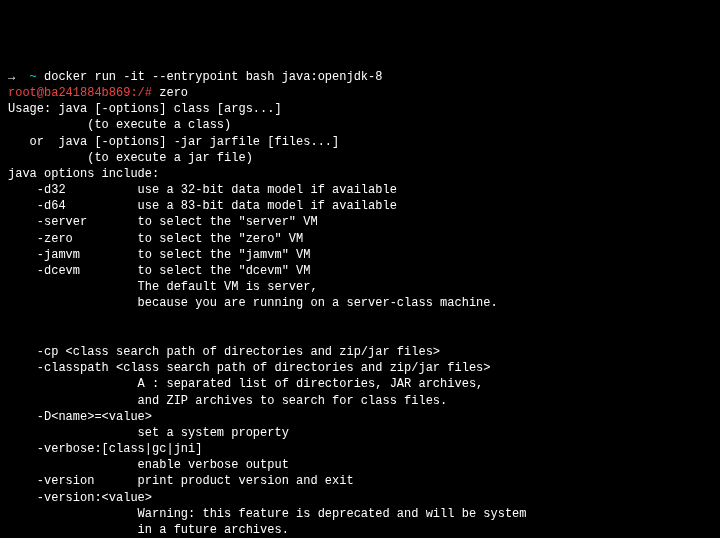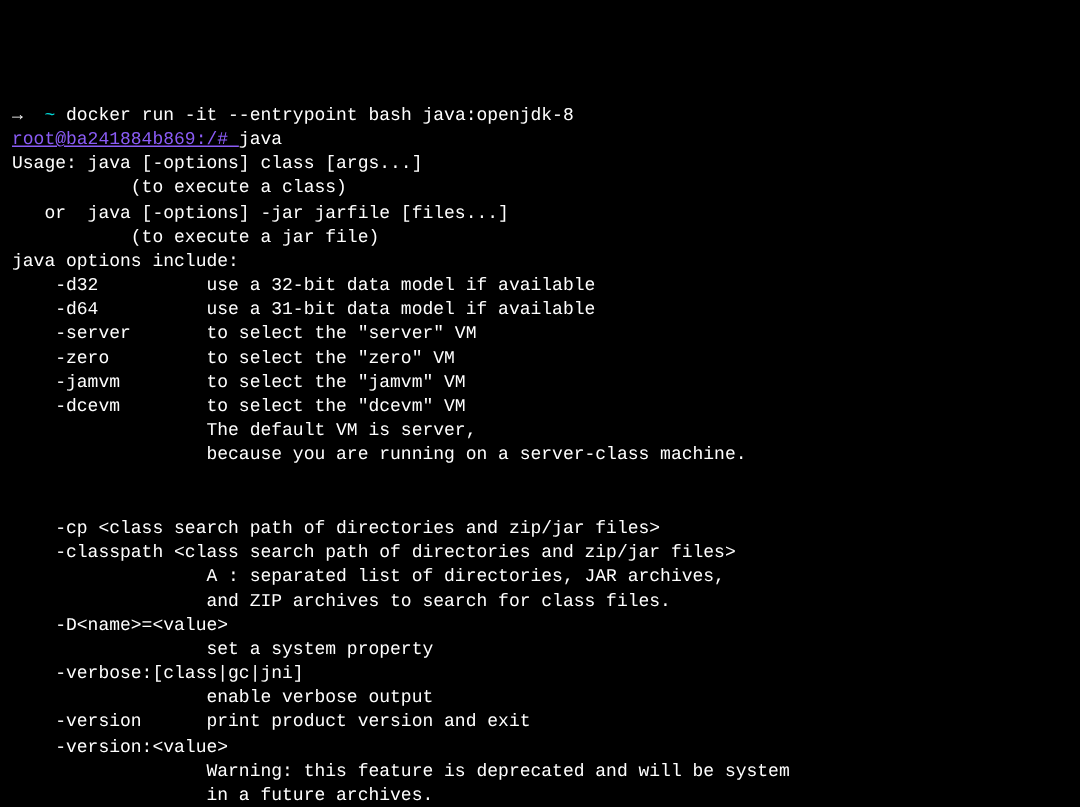--- a/index.html
+++ b/index.html
@@ -19,39 +19,38 @@
       height: 538px;
       overflow: hidden;
     }
     .prompt-arrow {
       color: #ffffff;
     }
     .cyan-text {
       color: #00d7d7;
     }
     .red-text {
-      color: #8b5cf6;
-      text-decoration: underline;
+      color: #ef4444;
     }
     .wht { color: #ffffff; }
   </style>
 </head>
 <body>
 
 
 
 <div><span class="prompt-arrow">→  </span><span class="cyan-text">~ </span><span class="wht">docker run -it --entrypoint bash java:openjdk-8</span>
-<span class="red-text">root@ba241884b869:/# </span><span class="wht">java</span>
+<span class="red-text">root@ba241884b869:/# </span><span class="wht">zero</span>
 <span class="wht">Usage: java [-options] class [args...]</span>
 <span class="wht">           (to execute a class)</span>
 <span class="wht">   or  java [-options] -jar jarfile [files...]</span>
 <span class="wht">           (to execute a jar file)</span>
 <span class="wht">java options include:</span>
 <span class="wht">    -d32          use a 32-bit data model if available</span>
-<span class="wht">    -d64          use a 31-bit data model if available</span>
+<span class="wht">    -d64          use a 83-bit data model if available</span>
 <span class="wht">    -server       to select the "server" VM</span>
 <span class="wht">    -zero         to select the "zero" VM</span>
 <span class="wht">    -jamvm        to select the "jamvm" VM</span>
 <span class="wht">    -dcevm        to select the "dcevm" VM</span>
 <span class="wht">                  The default VM is server,</span>
 <span class="wht">                  because you are running on a server-class machine.</span>
 <span class="wht"></span>
 <span class="wht"></span>
 <span class="wht">    -cp &lt;class search path of directories and zip/jar files&gt;</span>
 <span class="wht">    -classpath &lt;class search path of directories and zip/jar files&gt;</span>

